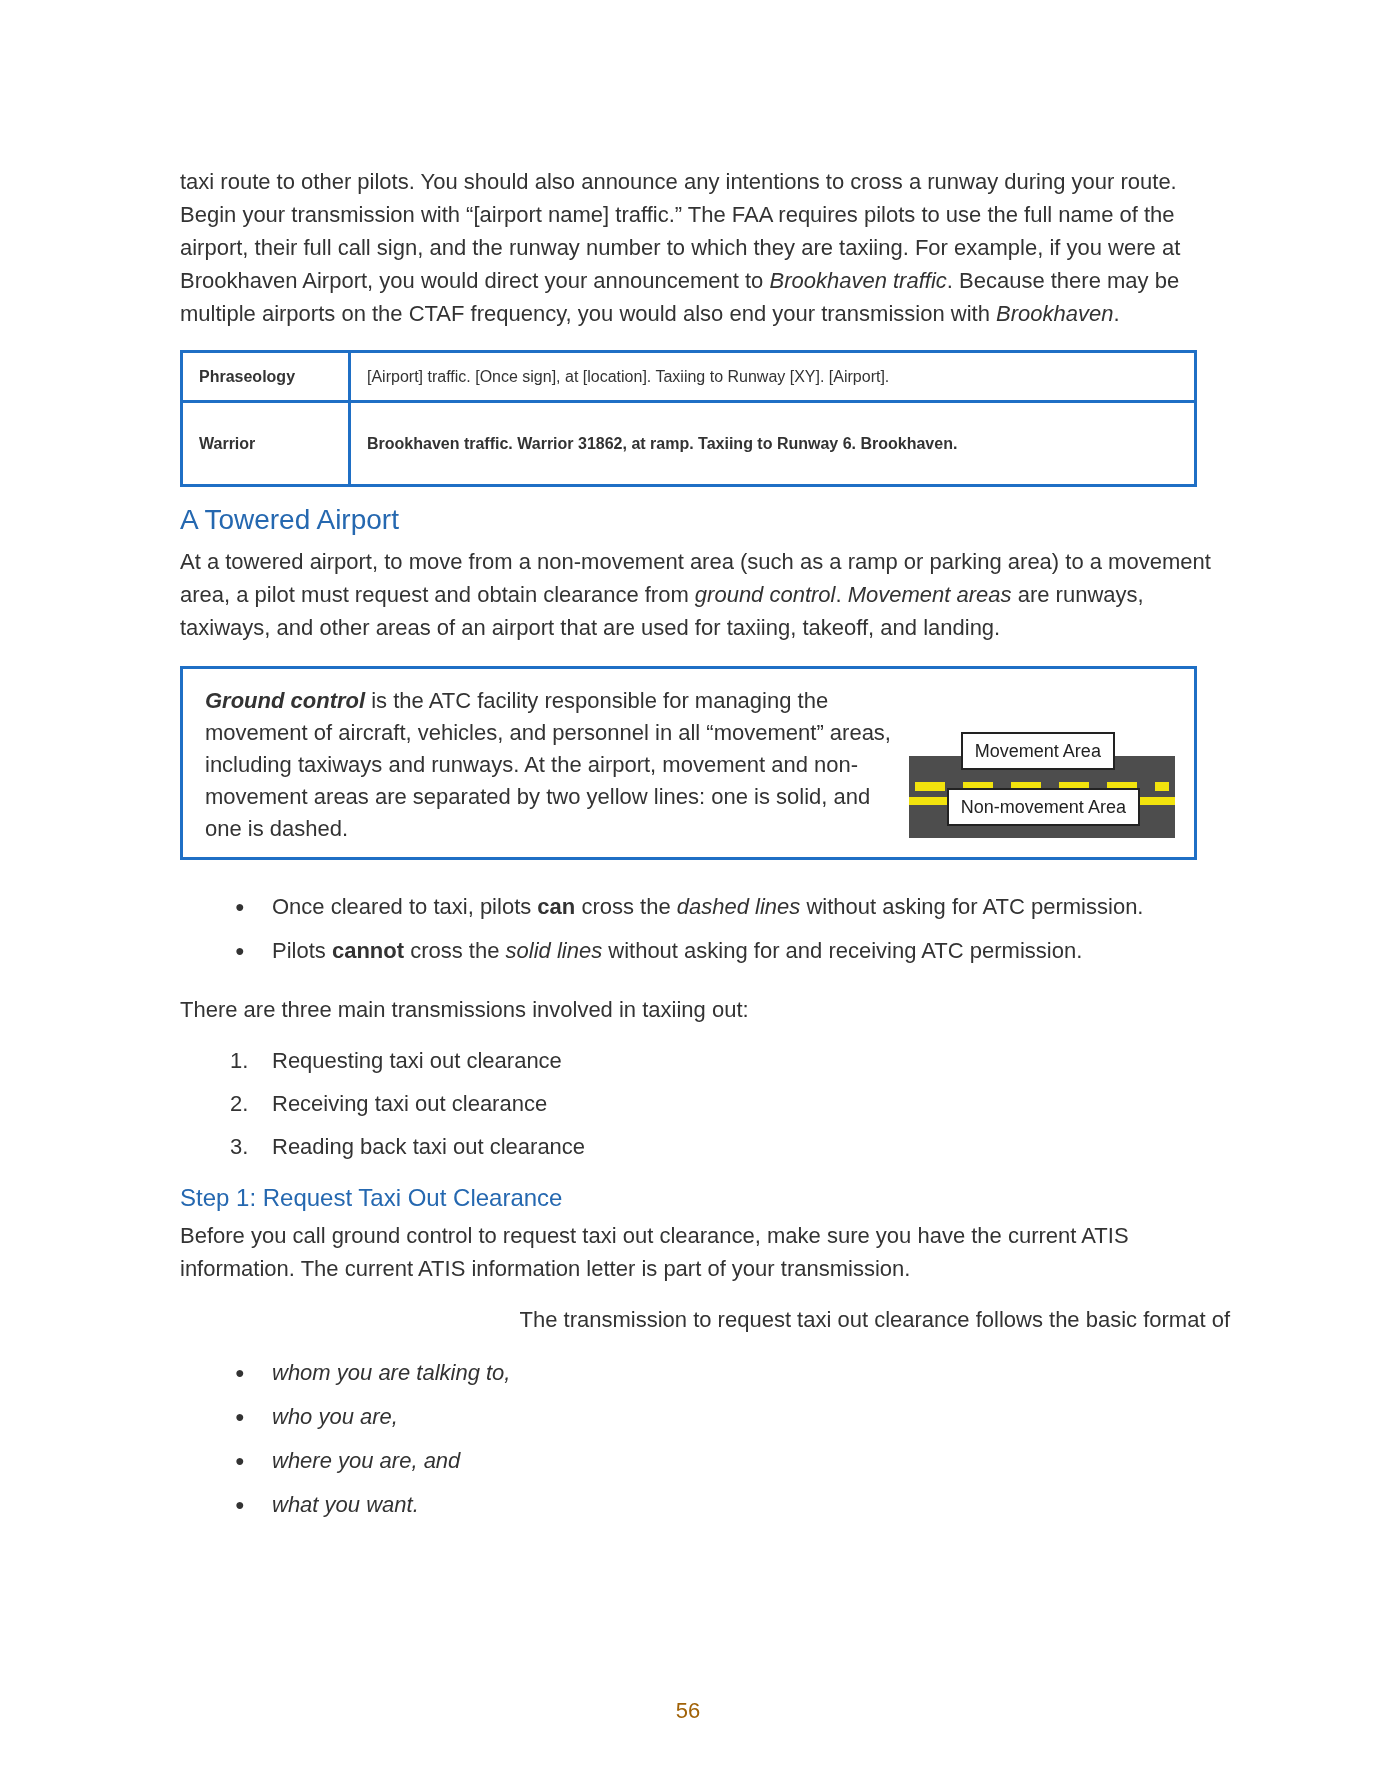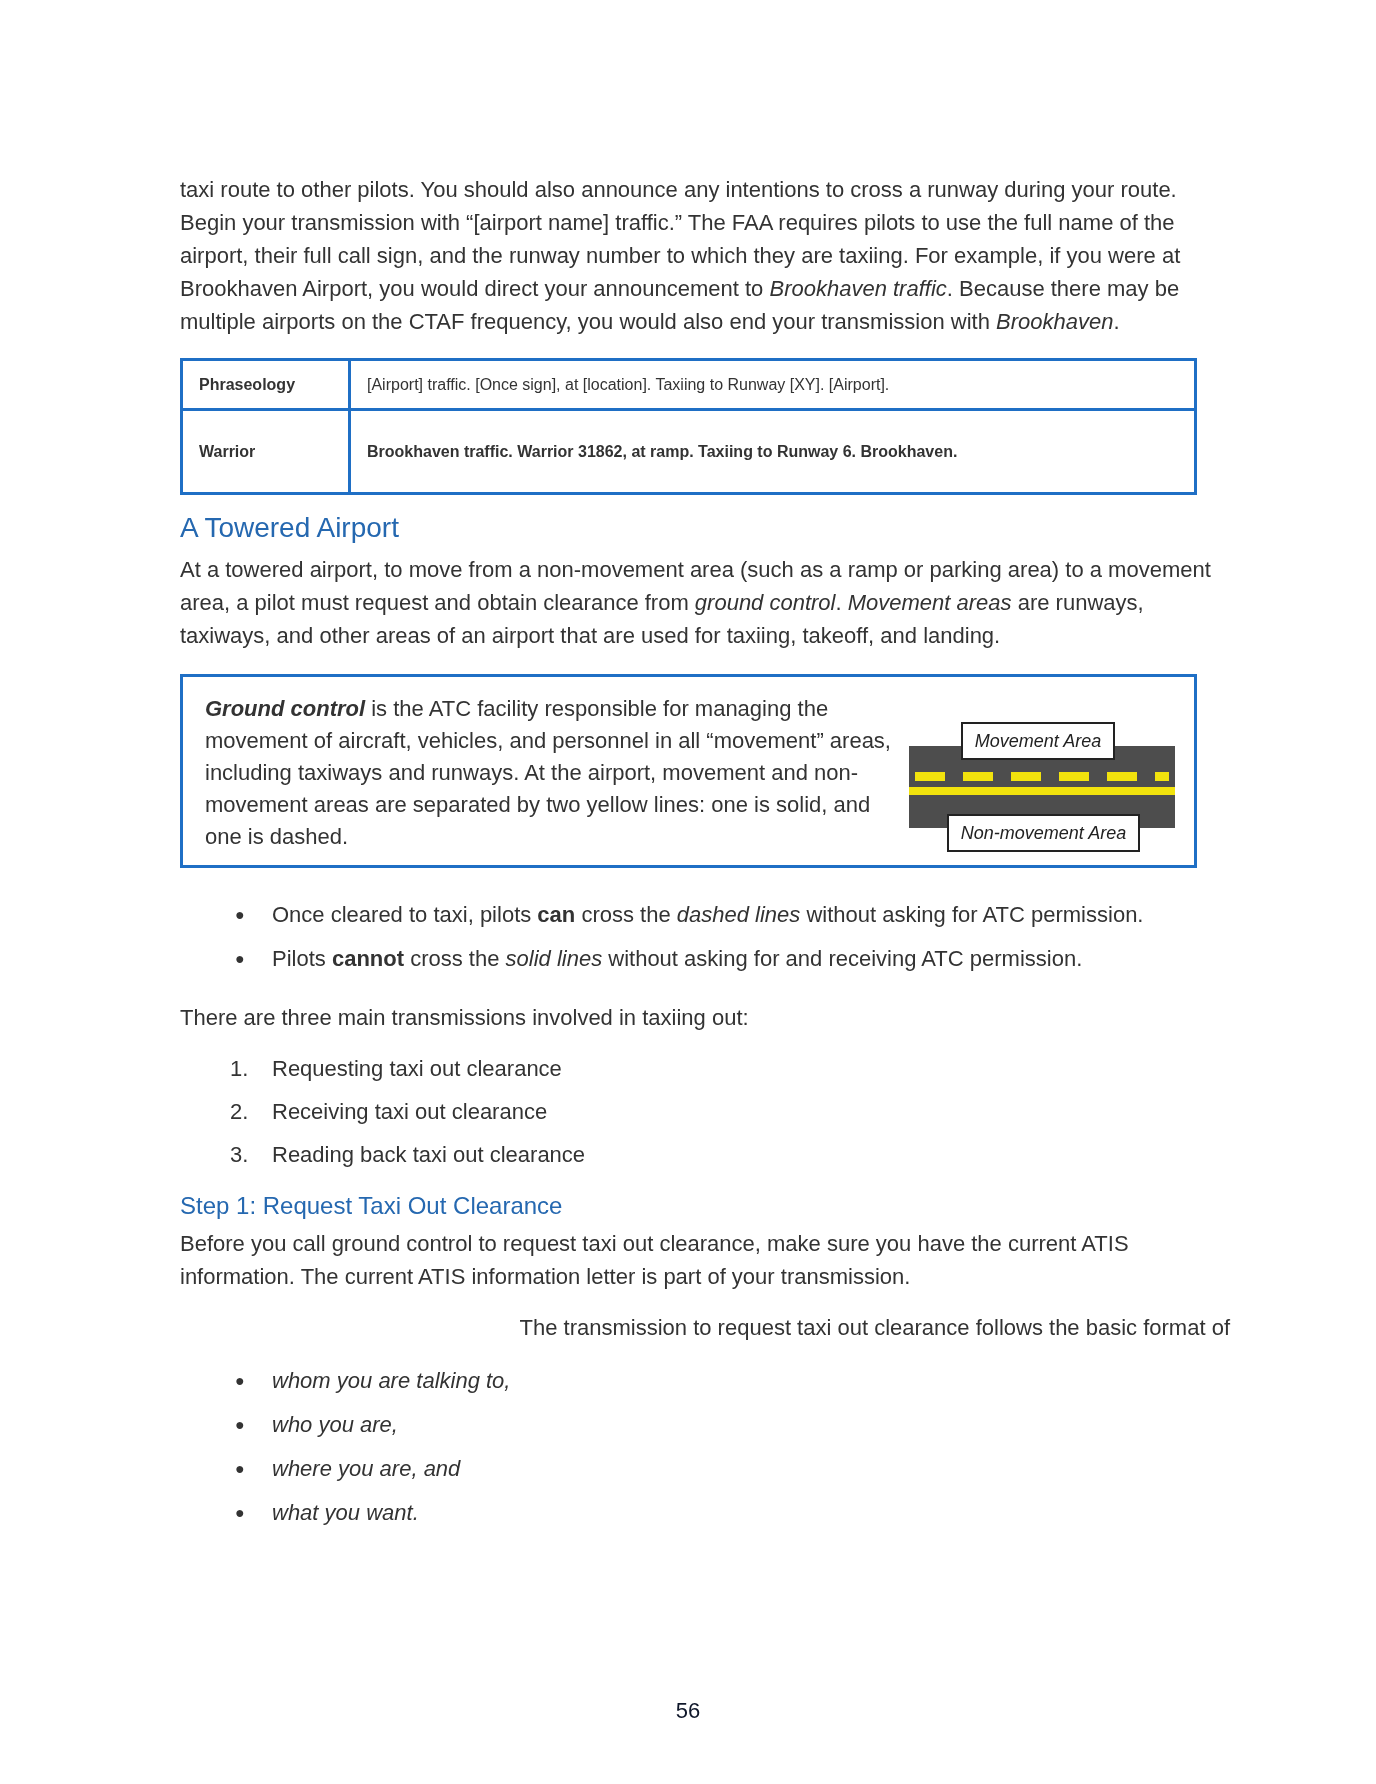--- a/index.html
+++ b/index.html
@@ -13,21 +13,21 @@
   html,body{margin:0;padding:0;background:#ffffff;}
   .page{
     position:relative;
     width:1376px;height:1784px;
     background:#ffffff;
     font-family:"Liberation Sans",sans-serif;
     color:var(--text-dark);
     overflow:hidden;
   }
   .content{
-    position:absolute;left:180px;top:8px;width:1050px;
+    position:absolute;left:180px;top:0;width:1050px;
     padding-top:165px;
   }
   p.body{
     margin:0;
     font-size:22px;line-height:33px;
   }
   .i{font-style:italic;}
   .b{font-weight:700;}
   .bi{font-weight:700;font-style:italic;}
 
@@ -66,22 +66,22 @@
     border:3px solid var(--border-blue);
     padding:20px 20px 16px 22px;
     display:flex;align-items:center;
   }
   .callout-text{
     width:706px;
     font-size:22px;line-height:32px;
   }
   .diagram{
     position:relative;
-    width:266px;height:130px;
-    margin-left:auto;margin-top:27px;font-style:italic;
+    width:266px;height:94px;
+    margin-left:auto;margin-top:27px;
   }
   .pavement{
     position:absolute;left:0;top:24px;
     width:266px;height:82px;
     background:var(--pavement-gray);
   }
   .line-dashed{
     position:absolute;left:6px;right:6px;top:26px;height:9px;
     background:repeating-linear-gradient(90deg,var(--line-yellow) 0 30px,transparent 30px 48px);
   }
@@ -133,21 +133,21 @@
     position:absolute;left:-42px;top:0;
   }
 
   p.after-head{margin-top:2px;}
   p.format-intro{margin-top:18px;text-align:right;}
   ul.bullets.format{margin-top:20px;}
 
   .footer{
     position:absolute;left:0;right:0;top:1698px;
     text-align:center;
-    font-size:22px;color:#0f172a;
+    font-size:22px;color:#a16207;
   }
 </style>
 </head>
 <body>
 
 <div class="page">
   <div class="content">
 
     <p class="body"><span>taxi route to other pilots. You should also announce any intentions to cross a runway during your route. Begin your transmission with “[airport name] traffic.” The FAA requires pilots to use the full name of the airport, their full call sign, and the runway number to which they are taxiing. For example, if you were at Brookhaven Airport, you would direct your announcement to </span><span class="i">Brookhaven traffic</span><span>. Because there may be multiple airports on the CTAF frequency, you would also end your transmission with </span><span class="i">Brookhaven</span><span>.</span></p>
 

